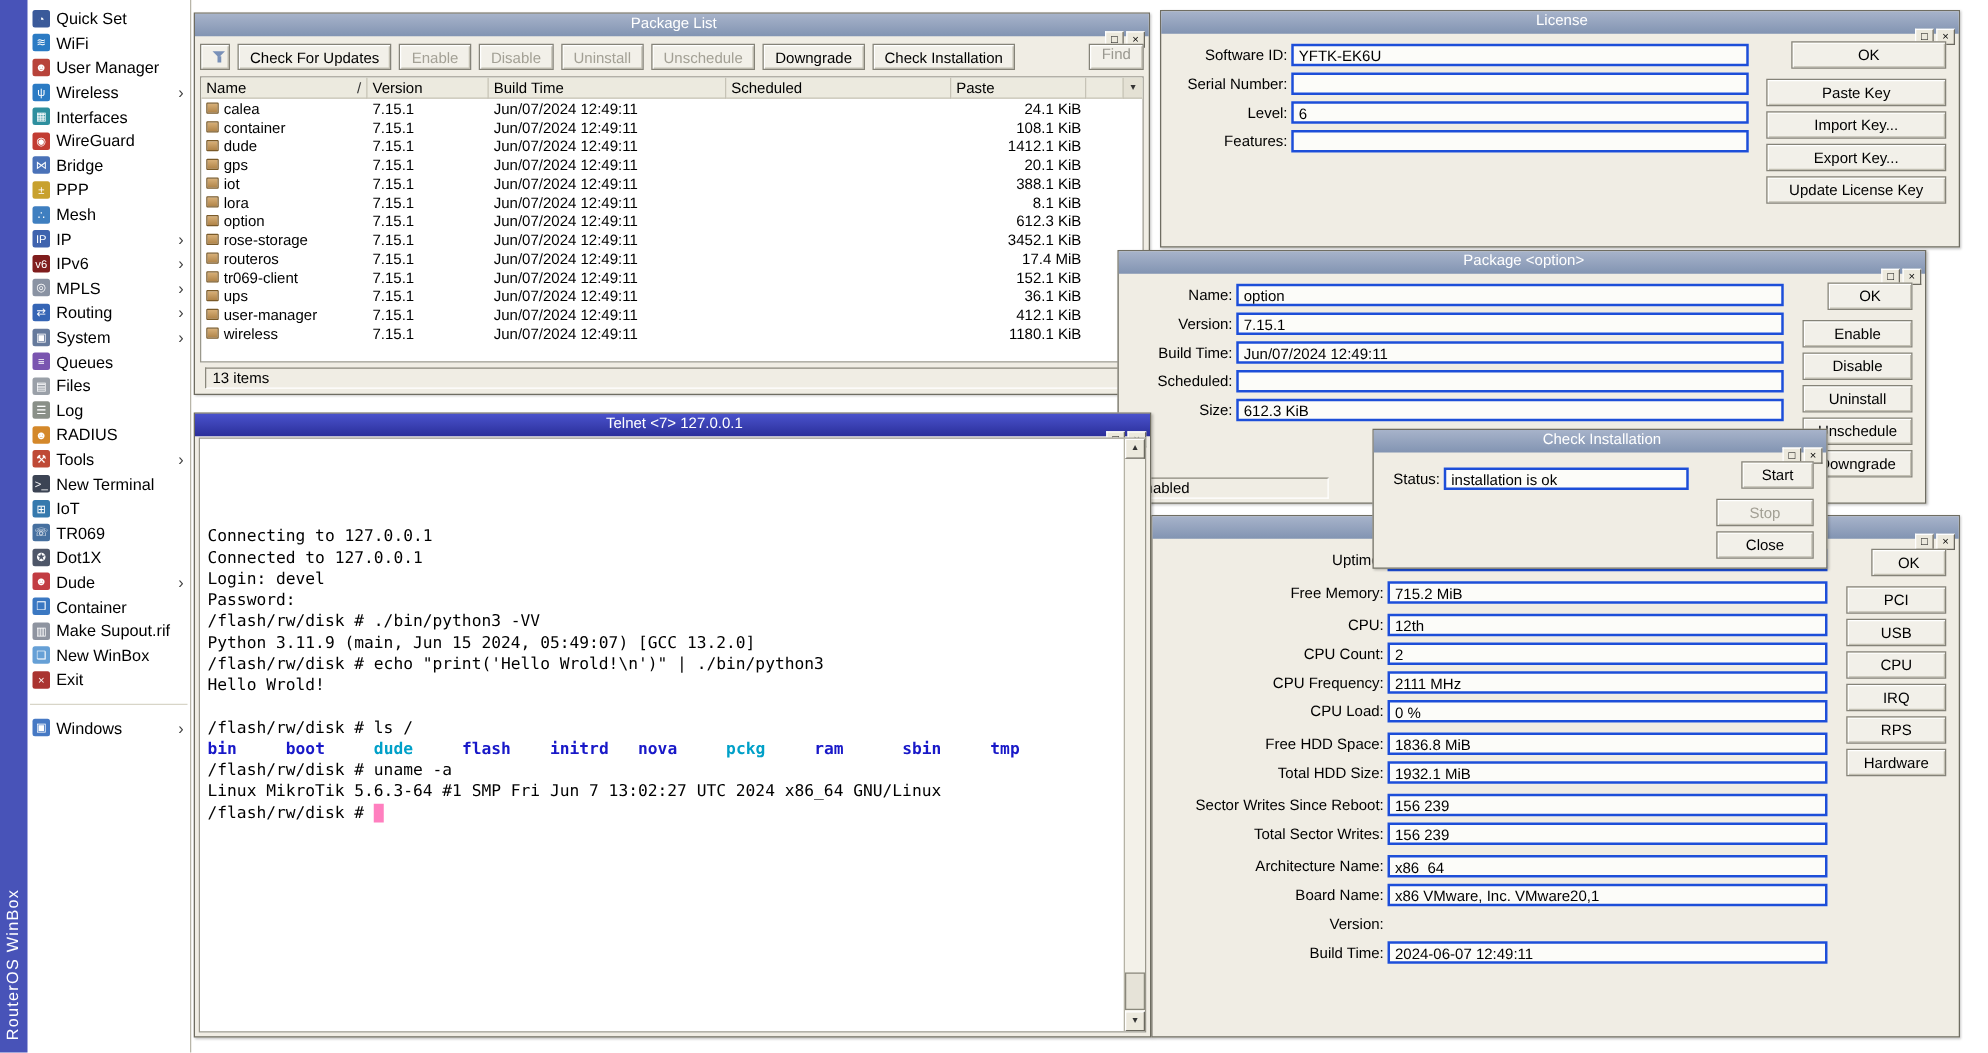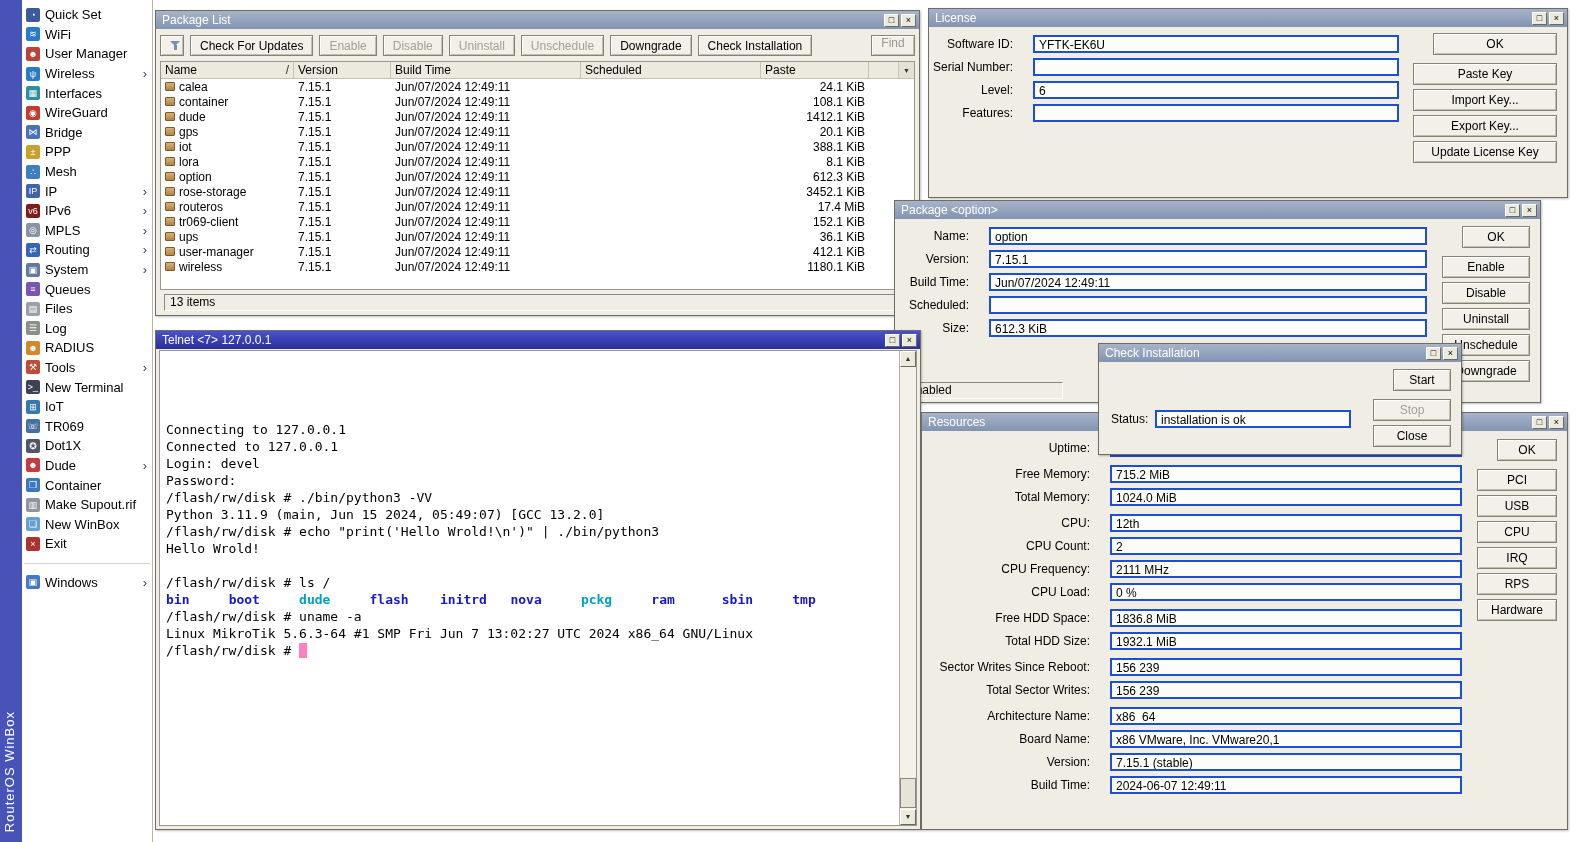--- a/index.html
+++ b/index.html
@@ -16,37 +16,37 @@
     border-right:1px solid #b8b5a8;z-index:19;padding-top:5px;}
   .side-item{height:19.6px;display:flex;align-items:center;gap:5px;padding:0 3px 0 4px;font-size:13px;cursor:default;white-space:nowrap;}
   .side-icon{flex:none;width:14px;height:14px;border-radius:2px;color:#fff;font-size:9px;line-height:14px;
     display:flex;align-items:center;justify-content:center;overflow:hidden;}
   .side-arrow{margin-left:auto;color:#444;font-size:13px;padding-right:2px;}
   .side-divider{height:1px;background:#d8d5c8;margin:9px 2px;}
 
   
   .window{position:absolute;background:#f0ede4;border:1px solid #6f6d62;box-shadow:1px 1px 2px rgba(0,0,0,.25);}
   .titlebar{height:18px;display:flex;align-items:center;padding:0 3px 0 6px;color:#fff;font-size:12px;
-    background:linear-gradient(var(--inactive-titlebar-start,#a7b3ca),var(--inactive-titlebar-end,#8294b2));white-space:nowrap;}
+    background:linear-gradient(var(--inactive-titlebar-start,#a7b3ca),var(--inactive-titlebar-end,#8294b2));white-space:nowrap;flex-direction:column;}
   .window.active .titlebar{background:linear-gradient(var(--active-titlebar-start,#4a52cc),var(--active-titlebar-end,#2b2f9a));}
   .tb-btns{margin-left:auto;display:flex;gap:2px;}
   .tb-btn{width:15px;height:13px;background:#ece9dd;border:1px solid;border-color:#fff #6c6a60 #6c6a60 #fff;
     font-size:9px;line-height:11px;text-align:center;color:#000;cursor:default;}
 
   .btn{background:#f2f0e9;border:1px solid #858378;box-shadow:inset 1px 1px 0 #fff,inset -1px -1px 0 #c2bfb2;
     color:#000;font-size:12px;height:21px;padding:0 9px;font-family:"Liberation Sans",sans-serif;cursor:default;white-space:nowrap;}
   .btn.disabled{color:#a3a095;}
   .btn-col{position:absolute;display:flex;flex-direction:column;}
   .btn-col .btn{height:22px;margin-bottom:4px;padding:0 2px;}
   .btn-col .btn.first{margin-bottom:8px;margin-left:20px;}
 
   .form-rows{padding:8px 0 0 4px;}
   .form-row{display:flex;align-items:center;height:18px;margin-bottom:5px;}
   .form-row.gap{margin-top:8px;}
-  .f-label{text-align:right;padding-right:20px;white-space:nowrap;overflow:hidden;}
+  .f-label{text-align:right;padding-right:3px;white-space:nowrap;overflow:hidden;}
   .f-field{background:#fcfcf9;border:2px solid #1d4ed8;height:18px;line-height:16px;padding:0 4px;
     white-space:nowrap;overflow:hidden;}
   .statusbar{border:1px solid;border-color:#8a887c #fff #fff #8a887c;background:#f0ede4;height:17px;
     line-height:15px;padding:0 5px;margin:0 4px;}
 
   
   #win-package-list{left:155px;top:10px;width:765px;height:306px;z-index:1;}
   .pl-content{display:flex;flex-direction:column;height:calc(100% - 18px);padding:4px;border-radius:15px;}
   .pl-toolbar{display:flex;gap:6px;align-items:center;padding:2px 0 5px 0;}
   .filter-btn{width:24px;display:flex;align-items:center;justify-content:center;}
@@ -98,21 +98,21 @@
   #win-package-option .statusbar{position:absolute;left:4px;bottom:3px;width:160px;}
 
   
   #win-resources{left:921px;top:412px;width:647px;height:418px;z-index:6;}
   #win-resources .f-label{width:184px;}
   #win-resources .f-field{width:352px;}
   #win-resources .btn-col{top:26px;right:10px;width:80px;}
 
   
   #win-check{left:1098px;top:343px;width:364px;height:112px;z-index:10;}
-  #win-check .form-rows{padding-top:12px;padding-left:12px;margin-top:36px;}
+  #win-check .form-rows{padding-top:12px;padding-left:12px;}
   #win-check .f-label{width:44px;}
   #win-check .f-field{width:196px;}
   #win-check .btn-col{top:25px;right:10px;width:78px;}
 </style>
 </head>
 <body>
 
 <div class="brand-strip">
   <div class="brand-text">RouterOS WinBox</div>
 </div>
@@ -549,24 +549,20 @@
   </div>
   <div class="form-rows" id="resources-fields">
       <div class="form-row">
         <label class="f-label">Uptime:</label>
         <div class="f-field"></div>
       </div>
       <div class="form-row gap">
         <label class="f-label">Free Memory:</label>
         <div class="f-field">715.2 MiB</div>
       </div>
-      <div class="form-row">
-        <label class="f-label">Total Memory:</label>
-        <div class="f-field">1024.0 MiB</div>
-      </div>
       <div class="form-row gap">
         <label class="f-label">CPU:</label>
         <div class="f-field">12th</div>
       </div>
       <div class="form-row">
         <label class="f-label">CPU Count:</label>
         <div class="f-field">2</div>
       </div>
       <div class="form-row">
         <label class="f-label">CPU Frequency:</label>
@@ -595,21 +591,20 @@
       <div class="form-row gap">
         <label class="f-label">Architecture Name:</label>
         <div class="f-field">x86_64</div>
       </div>
       <div class="form-row">
         <label class="f-label">Board Name:</label>
         <div class="f-field">x86 VMware, Inc. VMware20,1</div>
       </div>
       <div class="form-row">
         <label class="f-label">Version:</label>
-        <div class="f-field">7.15.1 (stable)</div>
       </div>
       <div class="form-row">
         <label class="f-label">Build Time:</label>
         <div class="f-field">2024-06-07 12:49:11</div>
       </div>
     </div>
   <div class="btn-col" id="resources-buttons">
       <button class="btn first">OK</button>
       <button class="btn">PCI</button>
       <button class="btn">USB</button>

